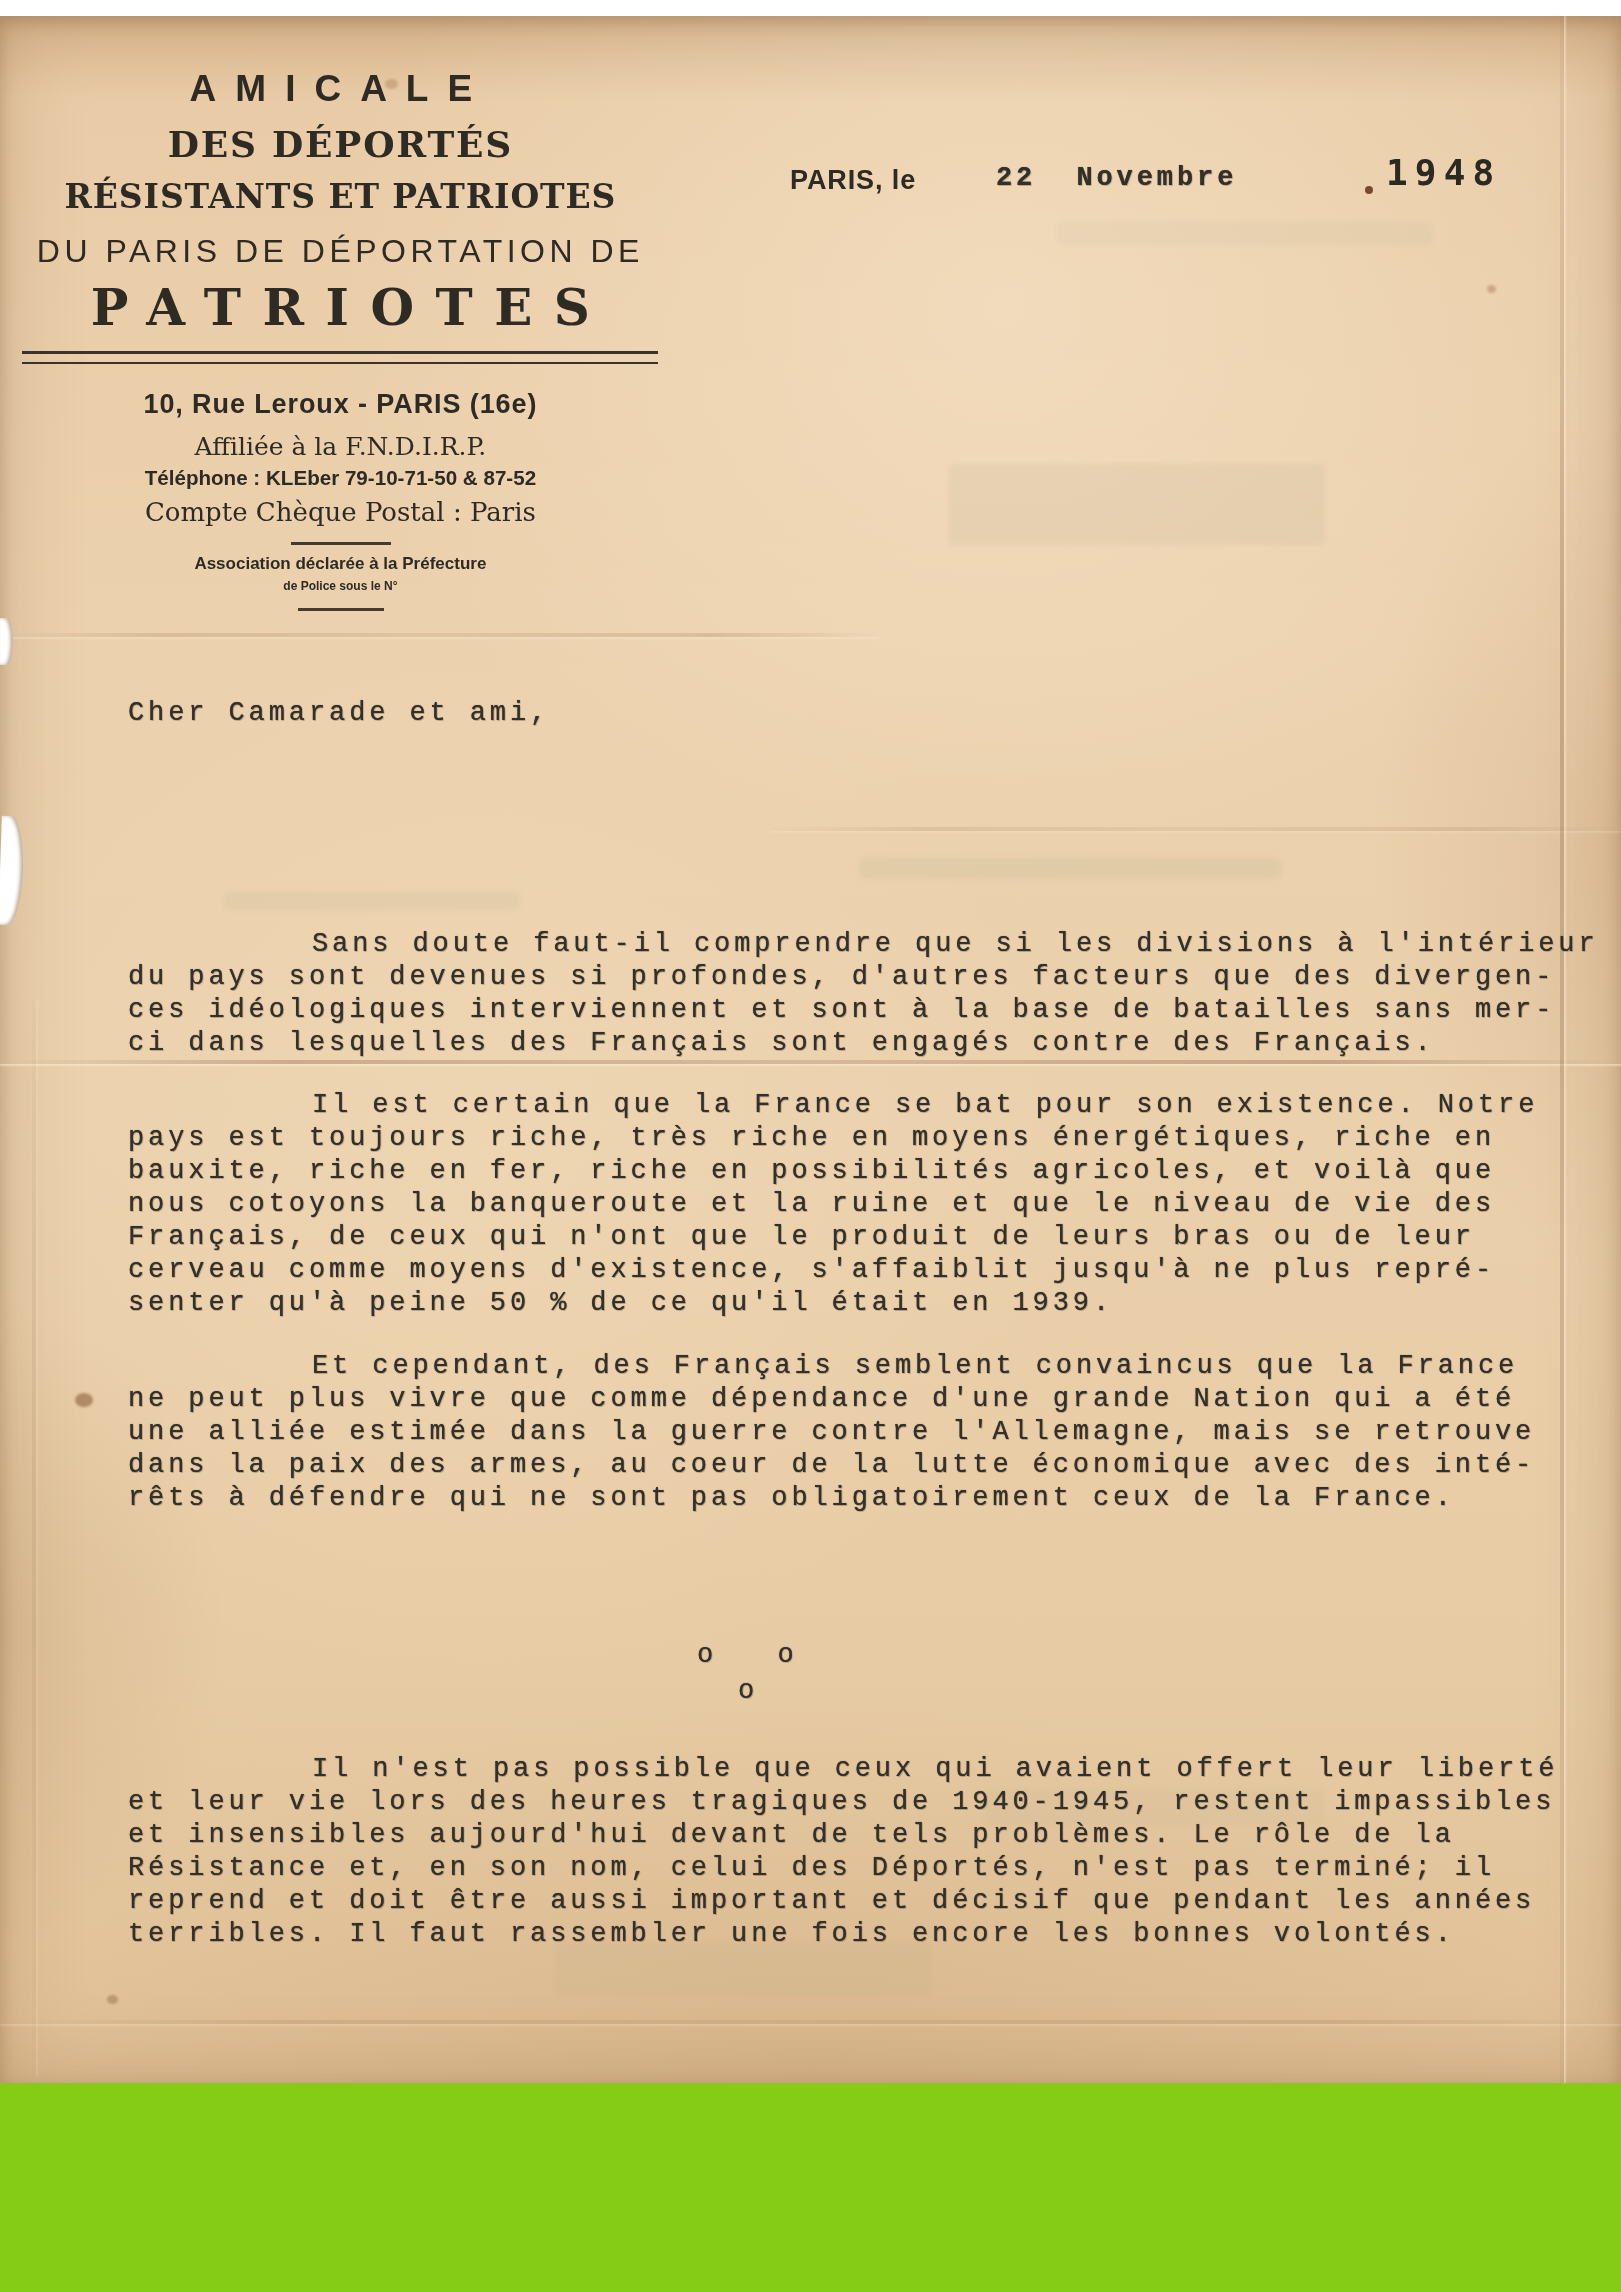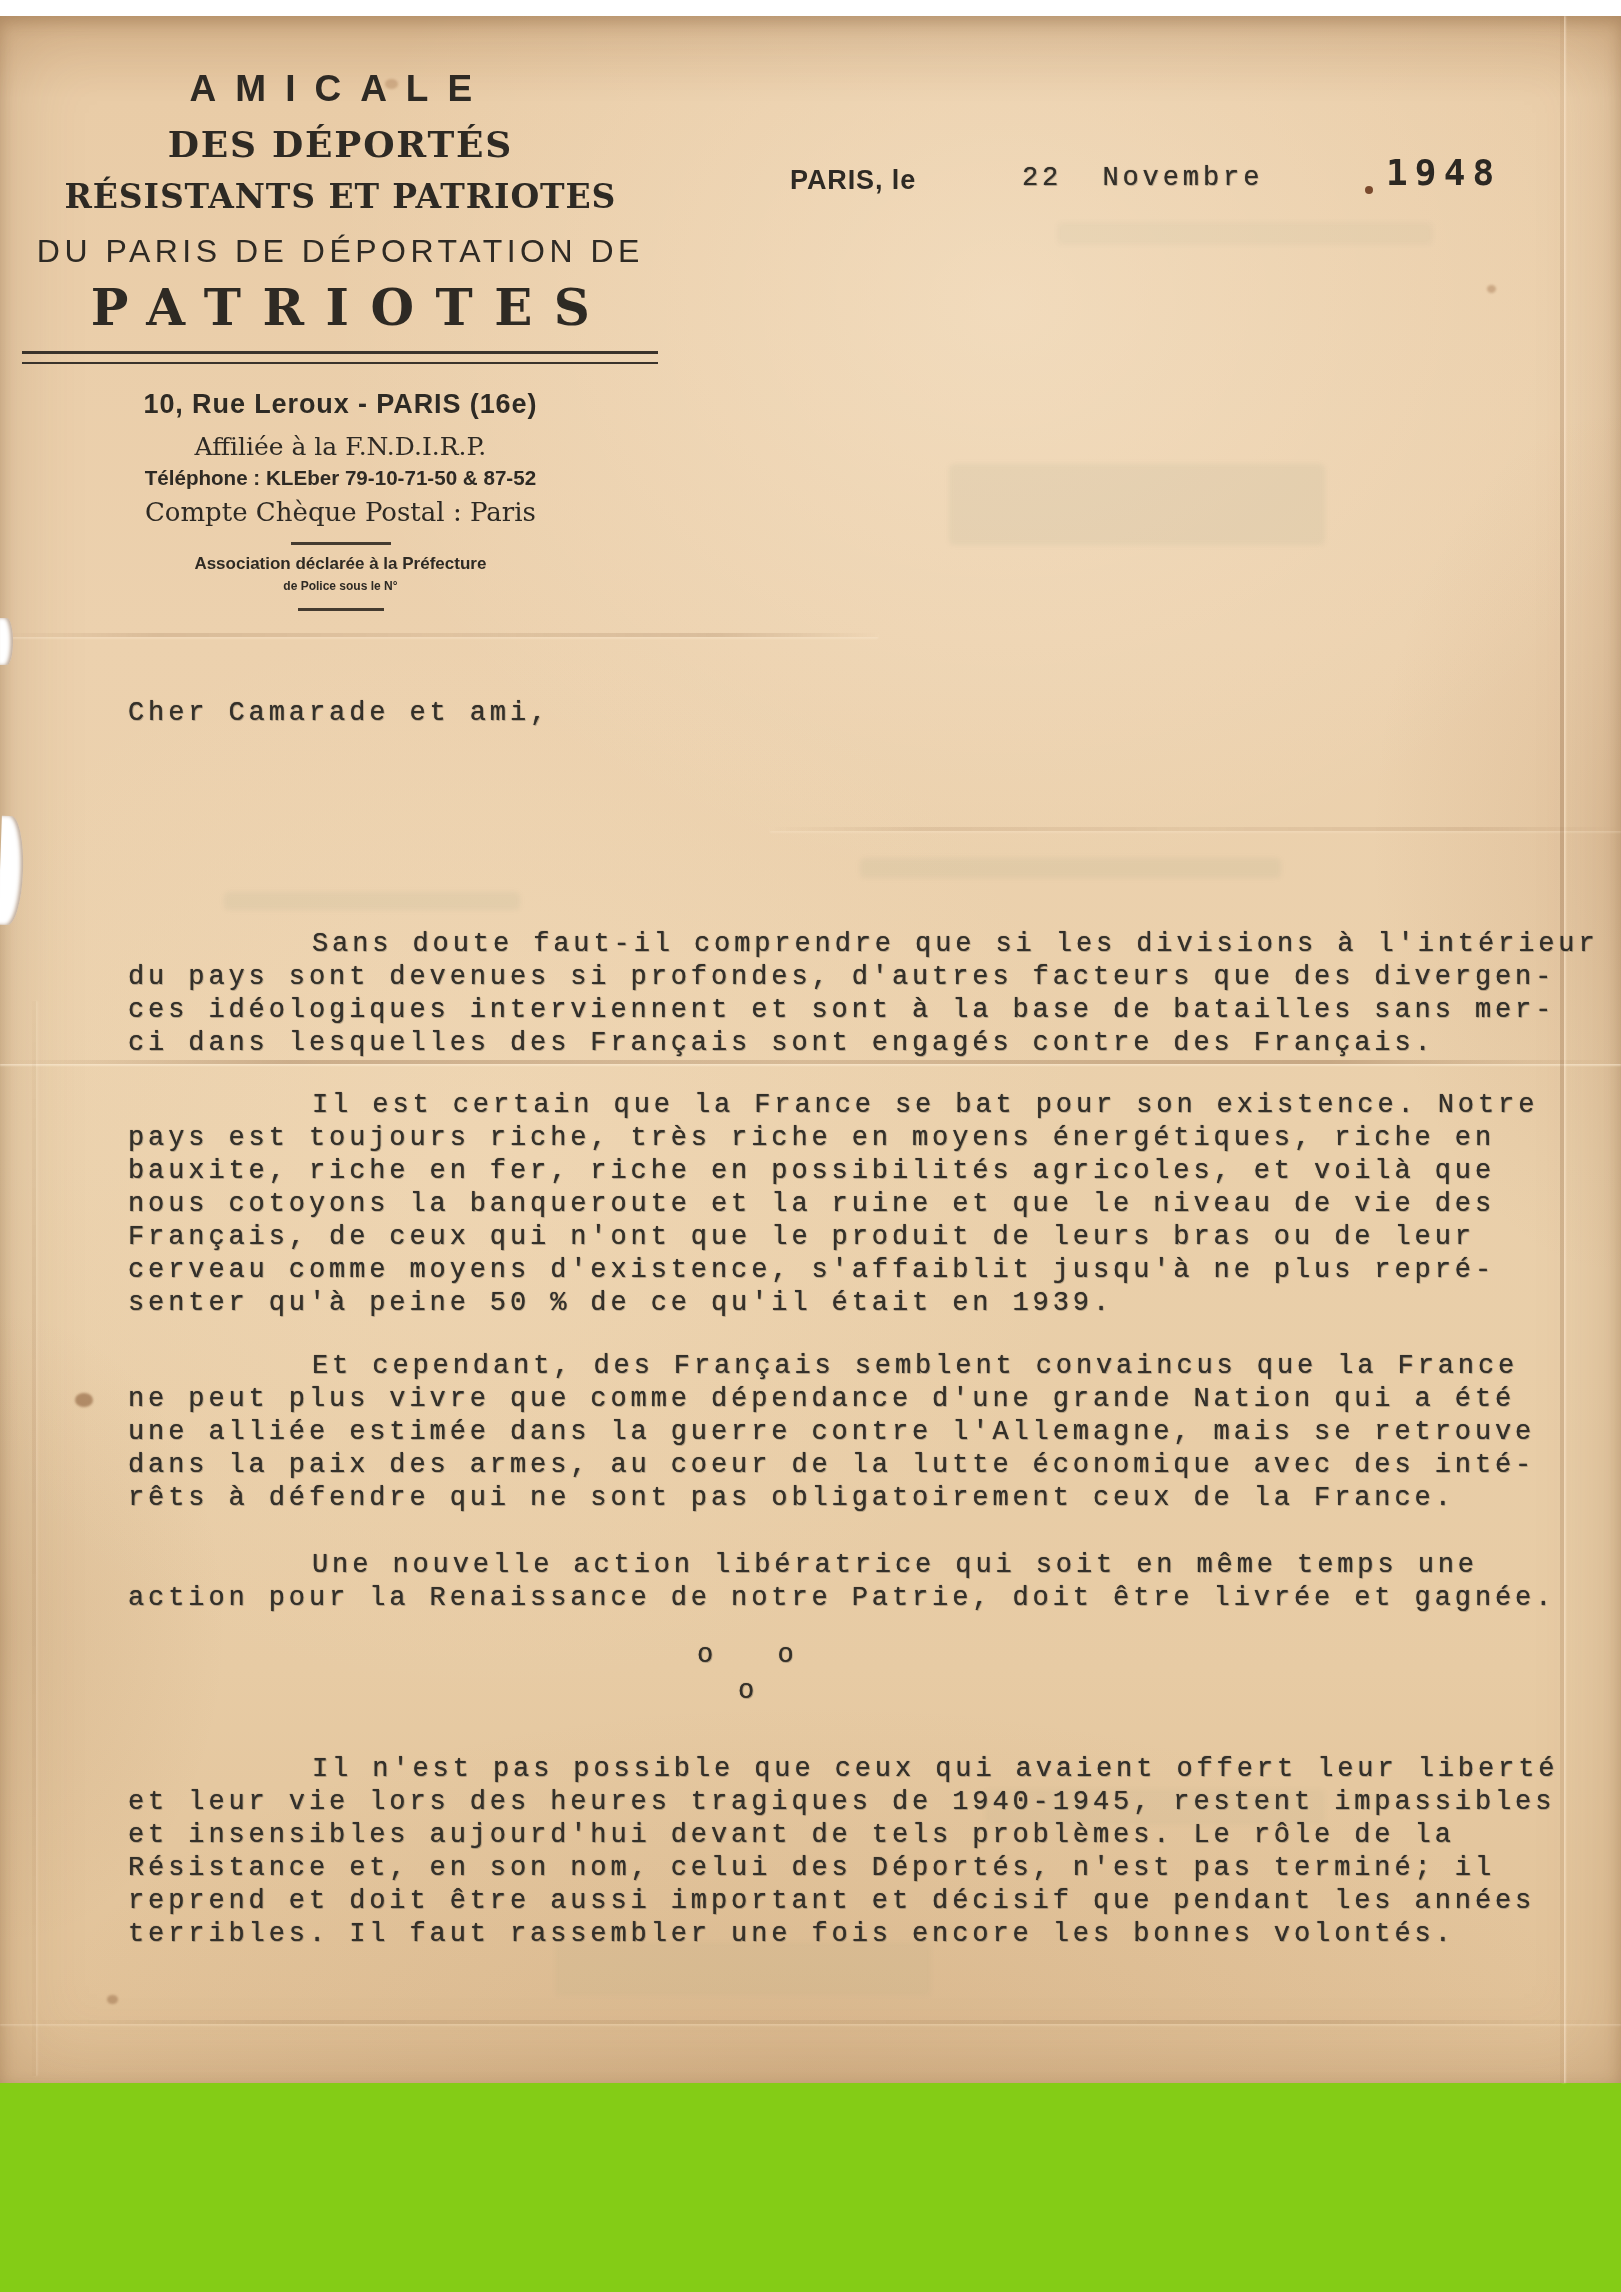--- a/index.html
+++ b/index.html
@@ -37,21 +37,21 @@
     border-top:3.6px solid #3a332b;border-bottom:2.7px solid #3a332b;}
   .lh-addr{top:373px;font-family:"Liberation Sans",sans-serif;font-weight:bold;font-size:27px;letter-spacing:0.9px;}
   .lh-affil{top:416px;font-family:"DejaVu Serif",serif;font-size:25px;}
   .lh-phone{top:450px;font-family:"Liberation Sans",sans-serif;font-weight:bold;font-size:20.6px;text-align:center;}
   .lh-postal{top:481px;font-family:"DejaVu Serif",serif;font-size:26px;}
   .rule-small{position:absolute;background:#443b30;height:2.7px;}
   .lh-assoc1{top:538px;font-family:"Liberation Sans",sans-serif;font-weight:bold;font-size:17px;}
   .lh-assoc2{top:563px;font-family:"Liberation Sans",sans-serif;font-weight:bold;font-size:12px;}
   
   .dl-place{position:absolute;left:790px;top:149px;font-family:"Liberation Sans",sans-serif;font-weight:bold;font-size:27px;color:#2e2a24;letter-spacing:0.9px;}
-  .dl-day{position:absolute;left:1022px;top:146px;}
+  .dl-day{position:absolute;left:996px;top:146px;font-weight:bold;}
   .dl-dot{position:absolute;left:1365px;top:170px;width:8px;height:8px;border-radius:50%;background:#7a4a2e;}
   .dl-year{position:absolute;left:1386px;top:136px;font-family:"DejaVu Sans Mono",monospace;font-weight:bold;font-size:36px;letter-spacing:7.2px;color:#2c2822;}
   
   .t{font-family:"Liberation Mono","DejaVu Sans Mono",monospace;font-size:27px;letter-spacing:3.9px;
      line-height:33px;color:#33302a;white-space:pre-line;
      text-shadow:0 0 0.9px rgba(45,40,32,.8), 0.9px 0.9px 0 rgba(45,40,32,.22);}
   .pre{white-space:pre;}
   .para{position:absolute;left:128px;width:1478px;text-indent:184px;}
   .salutation{position:absolute;left:128px;top:681px;}
   .sep{position:absolute;}
@@ -117,22 +117,20 @@
 bauxite, riche en fer, riche en possibilités agricoles, et voilà que
 nous cotoyons la banqueroute et la ruine et que le niveau de vie des
 Français, de ceux qui n'ont que le produit de leurs bras ou de leur
 cerveau comme moyens d'existence, s'affaiblit jusqu'à ne plus repré-
 senter qu'à peine 50 % de ce qu'il était en 1939.</div>
     <div class="para t" style="top:1334px;">Et cependant, des Français semblent convaincus que la France
 ne peut plus vivre que comme dépendance d'une grande Nation qui a été
 une alliée estimée dans la guerre contre l'Allemagne, mais se retrouve
 dans la paix des armes, au coeur de la lutte économique avec des inté-
 rêts à défendre qui ne sont pas obligatoirement ceux de la France.</div>
-    <div class="para t" style="top:1533px;">Une nouvelle action libératrice qui soit en même temps une
-action pour la Renaissance de notre Patrie, doit être livrée et gagnée.</div>
     <div class="para t" style="top:1737px;">Il n'est pas possible que ceux qui avaient offert leur liberté
 et leur vie lors des heures tragiques de 1940-1945, restent impassibles
 et insensibles aujourd'hui devant de tels problèmes. Le rôle de la
 Résistance et, en son nom, celui des Déportés, n'est pas terminé; il
 reprend et doit être aussi important et décisif que pendant les années
 terribles. Il faut rassembler une fois encore les bonnes volontés.</div>
 
     <div class="sep t pre" style="left:697px;top:1623px;">o   o</div>
     <div class="sep t pre" style="left:738px;top:1659px;">o</div>
 

